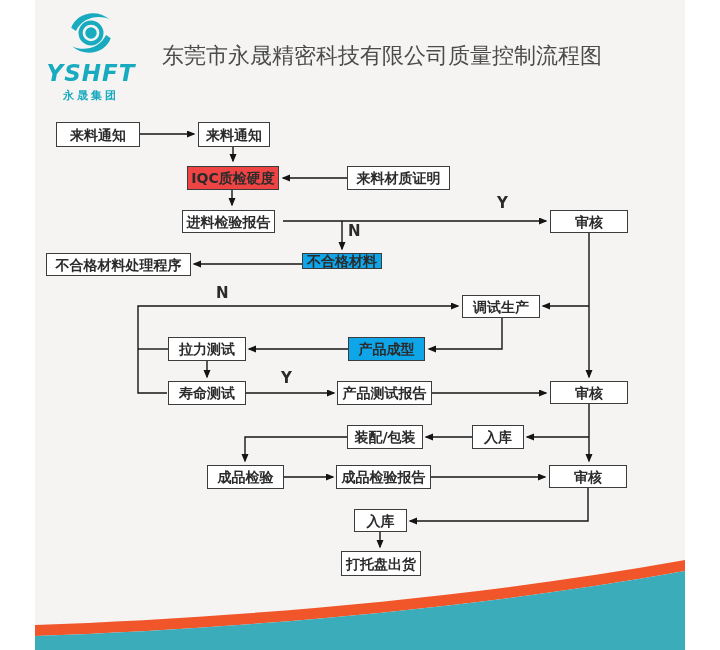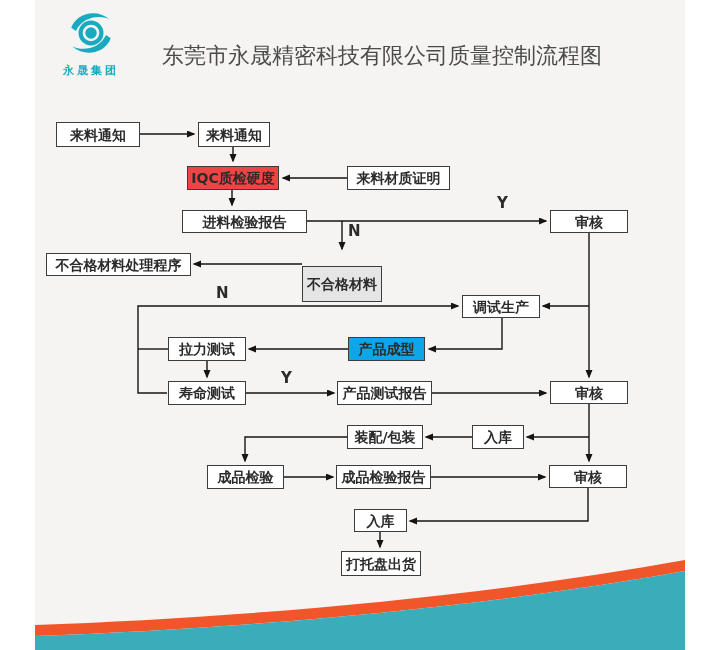--- a/index.html
+++ b/index.html
@@ -39,20 +39,21 @@
   <path id="wave-teal" d="M0,106 C200,99 440,79 650,41 L650,120 L0,120 Z" fill="#3bacba"></path>
 </svg>
 
 <div class="logo" style="color: rgb(24, 171, 192);">
   <svg class="logo-icon" viewBox="0 0 100 100">
     <path class="logo-fill" d="M12,38 C22,10 60,0 86,22 C64,12 34,18 21,44 Z" fill="#18abc0"></path>
     <path class="logo-fill" d="M88,58 C78,86 40,96 14,74 C36,84 66,78 79,52 Z" fill="#18abc0"></path>
     <circle class="logo-ring" cx="50" cy="48" r="20" fill="none" stroke-width="8" stroke="#18abc0"></circle>
     <circle class="logo-fill" cx="50" cy="48" r="11" fill="#18abc0"></circle>
   </svg>
+  <div class="brand">YSHFT</div>
   <div class="subbrand">永晟集团</div>
 </div>
 
 <h1 class="page-title" style="color: rgb(75, 75, 75);">东莞市永晟精密科技有限公司质量控制流程图</h1>
 
 <svg id="edges-svg" viewBox="0 0 720 650">
   <defs>
     <marker id="arrow" markerUnits="userSpaceOnUse" markerWidth="9" markerHeight="8" refX="7" refY="3.5" orient="auto">
       <path d="M0,0 L8.5,3.5 L0,7 Z" fill="#141414"></path>
     </marker>
@@ -81,23 +82,23 @@
     <polyline points="431,477 545,477" stroke="#141414" marker-end="url(#arrow)"></polyline>
     <polyline points="588,488 588,521 410,521" stroke="#141414" marker-end="url(#arrow)"></polyline>
     <polyline points="380,532 380,547" stroke="#141414" marker-end="url(#arrow)"></polyline>
   </svg>
 
 <div id="nodes-layer">
     <div class="node" style="left: 56px; top: 122px; width: 84px; height: 25px; background: rgb(255, 255, 255); border: 1px solid rgb(60, 60, 60); color: rgb(43, 43, 43);">来料通知</div>
     <div class="node" style="left: 198px; top: 122px; width: 72px; height: 25px; background: rgb(255, 255, 255); border: 1px solid rgb(60, 60, 60); color: rgb(43, 43, 43);">来料通知</div>
     <div class="node" style="left: 187px; top: 166px; width: 92px; height: 24px; background: #ef4444; border: 1px solid rgb(60, 60, 60); color: rgb(43, 43, 43);">IQC质检硬度</div>
     <div class="node" style="left: 347px; top: 166px; width: 103px; height: 24px; background: rgb(255, 255, 255); border: 1px solid rgb(60, 60, 60); color: rgb(43, 43, 43);">来料材质证明</div>
-    <div class="node" style="left: 182px; top: 210px; width: 125px; height: 23px; background: rgb(255, 255, 255); border: 1px solid rgb(60, 60, 60); color: rgb(43, 43, 43);">进料检验报告</div>
+    <div class="node" style="left: 182px; top: 210px; width: 93px; height: 23px; background: rgb(255, 255, 255); border: 1px solid rgb(60, 60, 60); color: rgb(43, 43, 43);">进料检验报告</div>
     <div class="node" style="left: 550px; top: 210px; width: 78px; height: 23px; background: rgb(255, 255, 255); border: 1px solid rgb(60, 60, 60); color: rgb(43, 43, 43);">审核</div>
-    <div class="node" style="left: 302px; top: 266px; width: 80px; height: 36px; background: #e5e5e5; border: 1px solid rgb(60, 60, 60); color: rgb(43, 43, 43);">不合格材料</div>
+    <div class="node" style="left: 302px; top: 253px; width: 80px; height: 16px; background: #0ea5e9; border: 1px solid rgb(60, 60, 60); color: rgb(43, 43, 43);">不合格材料</div>
     <div class="node" style="left: 46px; top: 253px; width: 145px; height: 23px; background: rgb(255, 255, 255); border: 1px solid rgb(60, 60, 60); color: rgb(43, 43, 43);">不合格材料处理程序</div>
     <div class="node" style="left: 462px; top: 295px; width: 78px; height: 23px; background: rgb(255, 255, 255); border: 1px solid rgb(60, 60, 60); color: rgb(43, 43, 43);">调试生产</div>
     <div class="node" style="left: 168px; top: 337px; width: 78px; height: 24px; background: rgb(255, 255, 255); border: 1px solid rgb(60, 60, 60); color: rgb(43, 43, 43);">拉力测试</div>
     <div class="node" style="left: 348px; top: 337px; width: 77px; height: 24px; background: #0ea5e9; border: 1px solid rgb(60, 60, 60); color: rgb(43, 43, 43);">产品成型</div>
     <div class="node" style="left: 168px; top: 381px; width: 78px; height: 24px; background: rgb(255, 255, 255); border: 1px solid rgb(60, 60, 60); color: rgb(43, 43, 43);">寿命测试</div>
     <div class="node" style="left: 337px; top: 381px; width: 95px; height: 24px; background: rgb(255, 255, 255); border: 1px solid rgb(60, 60, 60); color: rgb(43, 43, 43);">产品测试报告</div>
     <div class="node" style="left: 550px; top: 381px; width: 78px; height: 23px; background: rgb(255, 255, 255); border: 1px solid rgb(60, 60, 60); color: rgb(43, 43, 43);">审核</div>
     <div class="node" style="left: 347px; top: 425px; width: 76px; height: 24px; background: rgb(255, 255, 255); border: 1px solid rgb(60, 60, 60); color: rgb(43, 43, 43);">装配/包装</div>
     <div class="node" style="left: 472px; top: 425px; width: 52px; height: 24px; background: rgb(255, 255, 255); border: 1px solid rgb(60, 60, 60); color: rgb(43, 43, 43);">入库</div>
     <div class="node" style="left: 207px; top: 465px; width: 77px; height: 24px; background: rgb(255, 255, 255); border: 1px solid rgb(60, 60, 60); color: rgb(43, 43, 43);">成品检验</div>

